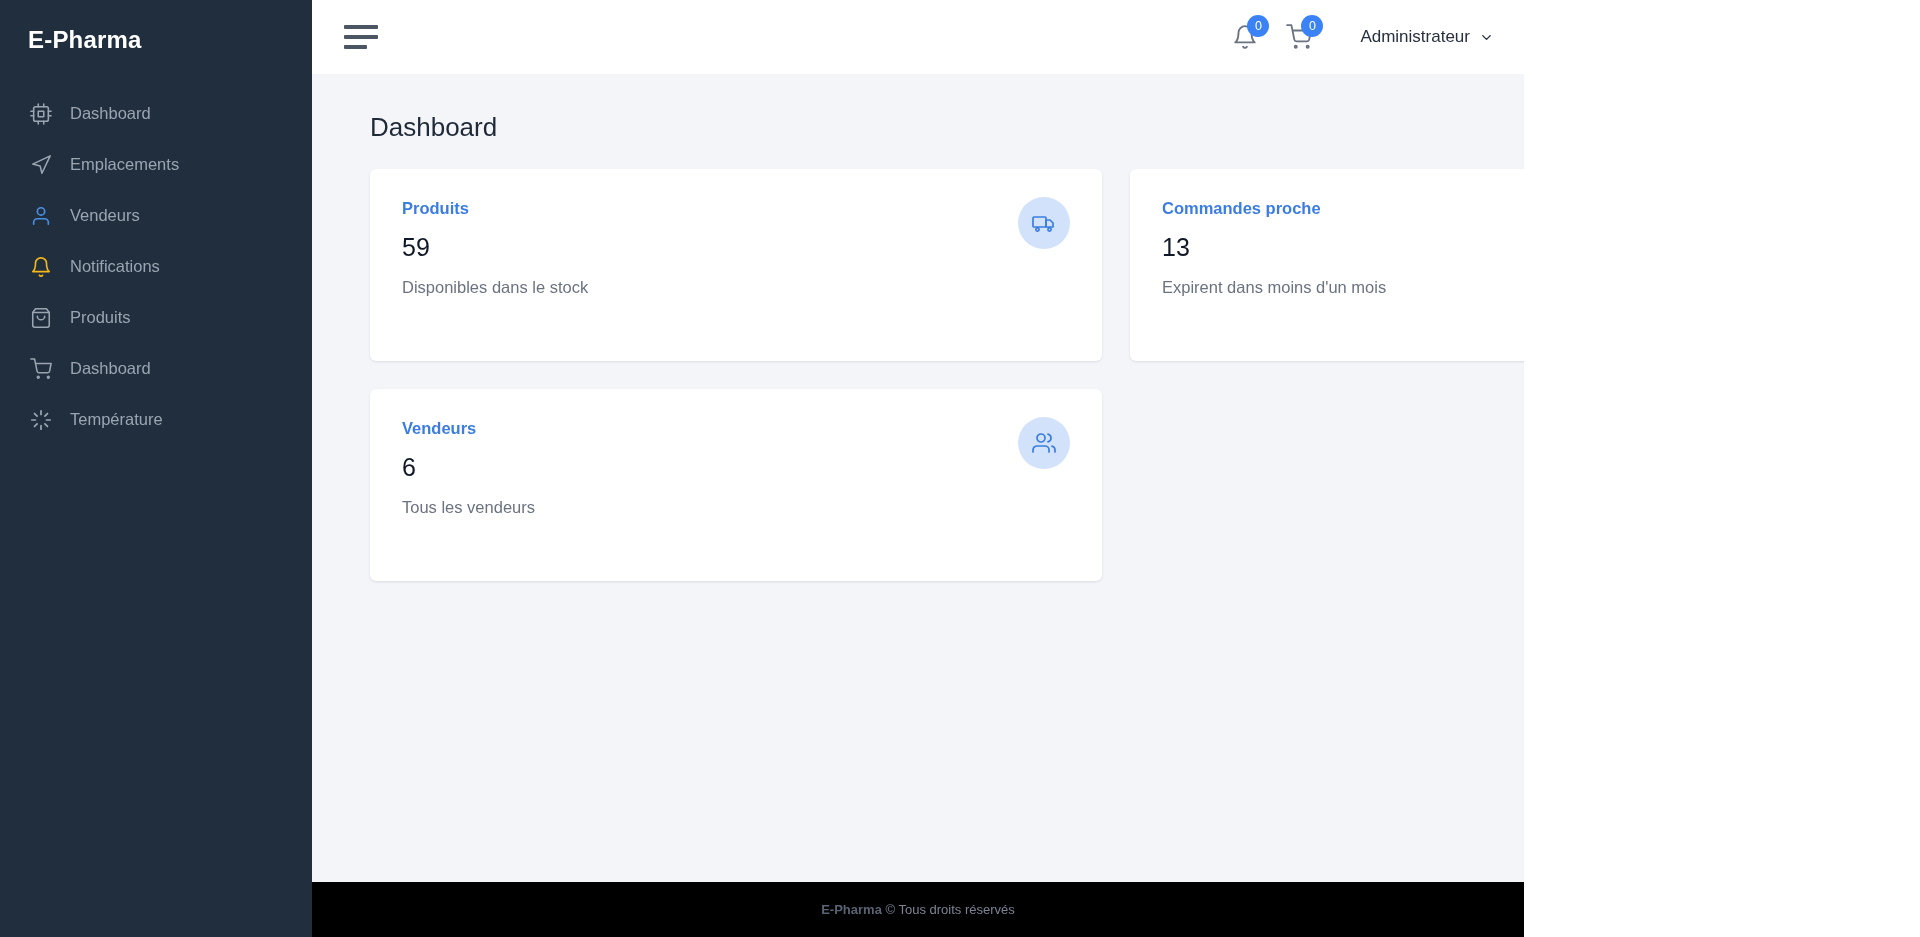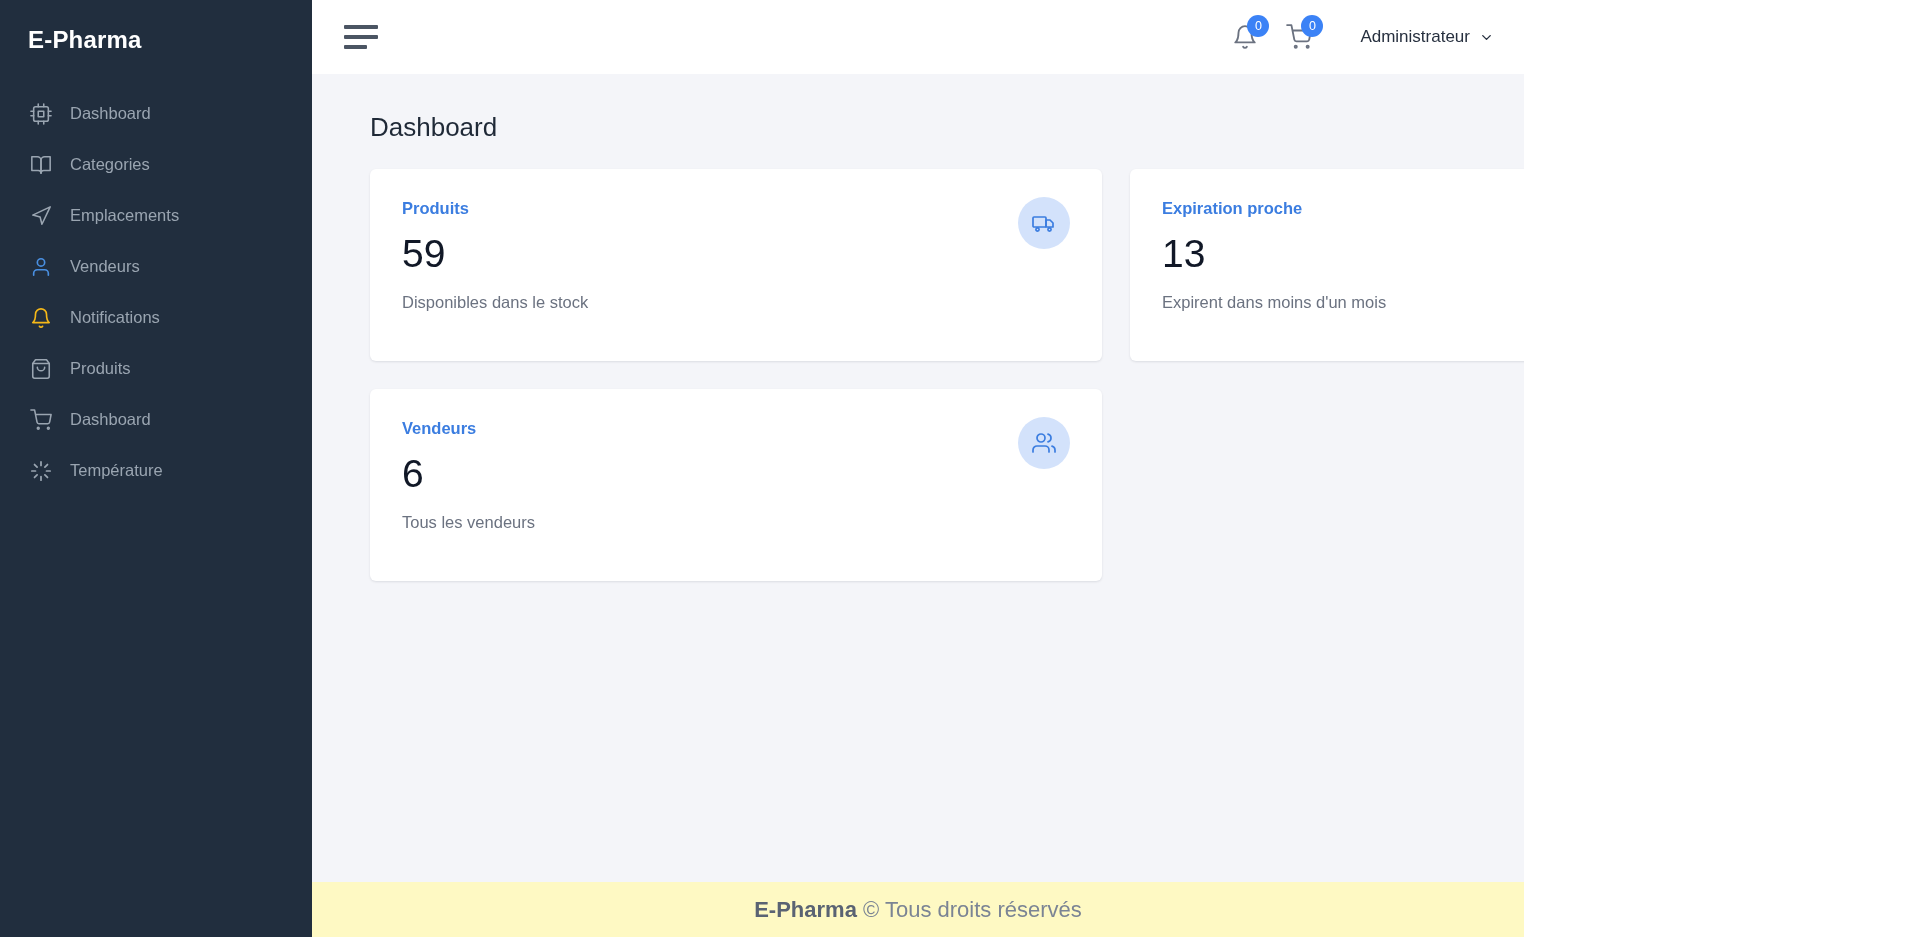--- a/index.html
+++ b/index.html
@@ -124,21 +124,21 @@
     padding: 30px 32px 0 32px;
     position: relative;
   }
   .card-title {
     color: #3B7DE0;
     font-size: 16.5px;
     font-weight: bold;
     margin-bottom: 16px;
   }
   .card-value {
-    font-size: 39px;
+    font-size: 25px;
     color: #111827;
     font-weight: 400;
     line-height: 1.05;
     margin-bottom: 18px;
   }
   .card-sub {
     font-size: 16.5px;
     color: #6B7280;
   }
   .card-icon {
@@ -147,23 +147,23 @@
     width: 52px; height: 52px;
     border-radius: 50%;
     background: #D3E2FB;
     display: flex; align-items: center; justify-content: center;
   }
   .card-icon svg { width: 24px; height: 24px; display:block; }
 
   
   .footer {
     height: 55px; min-height: 55px;
-    background: #fef9c3;
+    background: #000000;
     display: flex; align-items: center; justify-content: center;
-    font-size: 22px;
+    font-size: 13px;
     color: #7B8494;
   }
   .footer b { color: #5A6373; font-weight: bold; }
 </style>
 </head>
 <body>
 
 <div class="app">
 
   <aside class="sidebar">
@@ -175,29 +175,20 @@
         <span class="nav-ico">
           <svg viewBox="0 0 24 24" fill="none" stroke="#9AA5B1" stroke-width="1.7" stroke-linecap="round" stroke-linejoin="round">
             <rect x="4" y="4" width="16" height="16" rx="2"></rect>
               <rect x="9" y="9" width="6" height="6"></rect>
             <path d="M9 1v3M15 1v3M9 20v3M15 20v3M20 9h3M20 14h3M1 9h3M1 14h3"></path>
           </svg>
         </span>
         <span class="nav-label">Dashboard</span>
       </a>
 
-      <a class="nav-item">
-        <span class="nav-ico">
-          <svg viewBox="0 0 24 24" fill="none" stroke="#9AA5B1" stroke-width="1.7" stroke-linecap="round" stroke-linejoin="round">
-            <path d="M2 3h6a4 4 0 0 1 4 4v14a3 3 0 0 0-3-3H2z"></path>
-            <path d="M22 3h-6a4 4 0 0 0-4 4v14a3 3 0 0 1 3-3h7z"></path>
-          </svg>
-        </span>
-        <span class="nav-label">Categories</span>
-      </a>
 
       <a class="nav-item">
         <span class="nav-ico">
           <svg viewBox="0 0 24 24" fill="none" stroke="#9AA5B1" stroke-width="1.7" stroke-linecap="round" stroke-linejoin="round">
             <polygon points="3 11 22 2 13 21 11 13 3 11"></polygon>
           </svg>
         </span>
         <span class="nav-label">Emplacements</span>
       </a>
 
@@ -313,21 +304,21 @@
             <svg viewBox="0 0 24 24" fill="none" stroke="#3B7DE0" stroke-width="1.7" stroke-linecap="round" stroke-linejoin="round">
               <rect x="1" y="6" width="13" height="10" rx="1"></rect>
               <path d="M14 9h4l3 3v4h-7z"></path>
               <circle cx="5.5" cy="18.5" r="1.6"></circle>
                 <circle cx="17.5" cy="18.5" r="1.6"></circle>
             </svg>
           </div>
         </section>
 
         <section class="card">
-          <div class="card-title">Expiration proche</div>
+          <div class="card-title">Commandes proche</div>
           <div class="card-value">13</div>
           <div class="card-sub">Expirent dans moins d'un mois</div>
           <div class="card-icon">
             <svg viewBox="0 0 24 24" fill="none" stroke="#3B7DE0" stroke-width="1.7" stroke-linecap="round" stroke-linejoin="round">
               <circle cx="9" cy="21" r="1"></circle>
                 <circle cx="20" cy="21" r="1"></circle>
               <path d="M1 1h4l2.68 13.39a2 2 0 0 0 2 1.61h9.72a2 2 0 0 0 2-1.61L23 6H6"></path>
             </svg>
           </div>
         </section>

